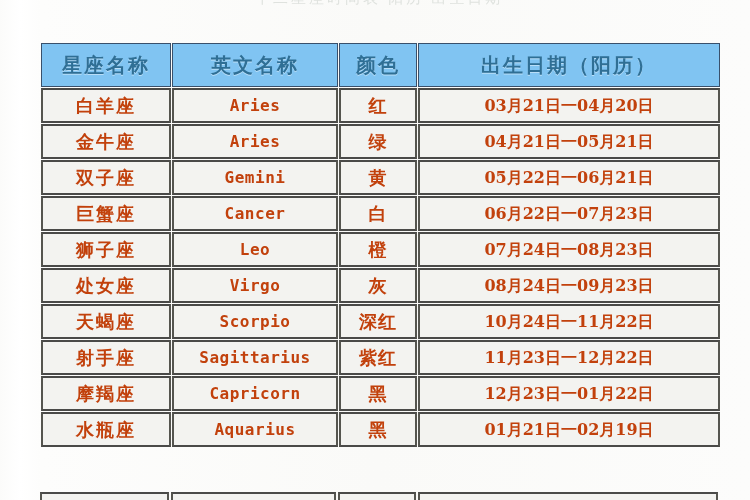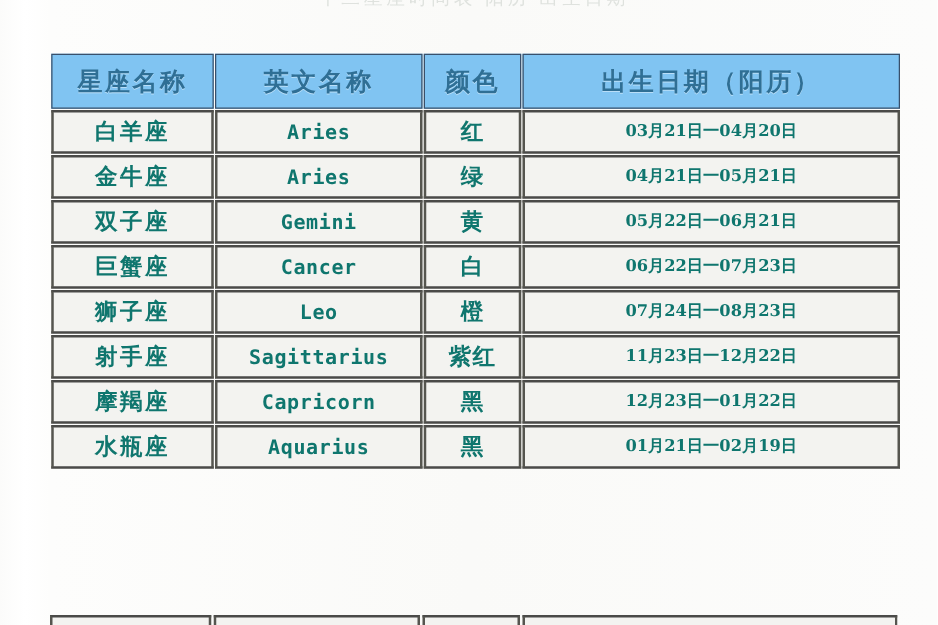--- a/index.html
+++ b/index.html
@@ -78,21 +78,21 @@
   }
 
   
   tbody td {
     height: 35px;
     background: #f3f3f0;
     border-top: 2px solid #4a4a48;
     border-bottom: 2px solid #4a4a48;
     border-left: 2px solid #55554f;
     border-right: 2px solid #55554f;
-    color: #0f766e;
+    color: #c2410c;
     font-size: 18px;
     font-family: "DejaVu Sans", "Liberation Sans", sans-serif;
     line-height: 1;
   }
 
   tbody td.cn {
     letter-spacing: 2px;
     font-weight: 600;
   }
   tbody td.en {
@@ -100,21 +100,21 @@
     font-size: 16px;
     letter-spacing: .5px;
     font-weight: 700;
   }
   tbody td.color {
     letter-spacing: 1px;
     font-weight: 600;
   }
   tbody td.date {
     font-family: "DejaVu Serif", "Liberation Serif", serif;
-    font-size: 13px;
+    font-size: 16px;
     font-weight: 600;
     letter-spacing: 0px;
   }
 
   
   col.c-name  { width: 130px; }
   col.c-en    { width: 166px; }
   col.c-color { width: 78px;  }
   col.c-date  { width: 302px; }
 
@@ -191,20 +191,32 @@
           <td class="color">白</td>
           <td class="date">06月22日一07月23日</td>
         </tr>
         <tr>
           <td class="cn">狮子座</td>
           <td class="en">Leo</td>
           <td class="color">橙</td>
           <td class="date">07月24日一08月23日</td>
         </tr>
         <tr>
+          <td class="cn">处女座</td>
+          <td class="en">Virgo</td>
+          <td class="color">灰</td>
+          <td class="date">08月24日一09月23日</td>
+        </tr>
+        <tr>
+          <td class="cn">天蝎座</td>
+          <td class="en">Scorpio</td>
+          <td class="color">深红</td>
+          <td class="date">10月24日一11月22日</td>
+        </tr>
+        <tr>
           <td class="cn">射手座</td>
           <td class="en">Sagittarius</td>
           <td class="color">紫红</td>
           <td class="date">11月23日一12月22日</td>
         </tr>
         <tr>
           <td class="cn">摩羯座</td>
           <td class="en">Capricorn</td>
           <td class="color">黑</td>
           <td class="date">12月23日一01月22日</td>

